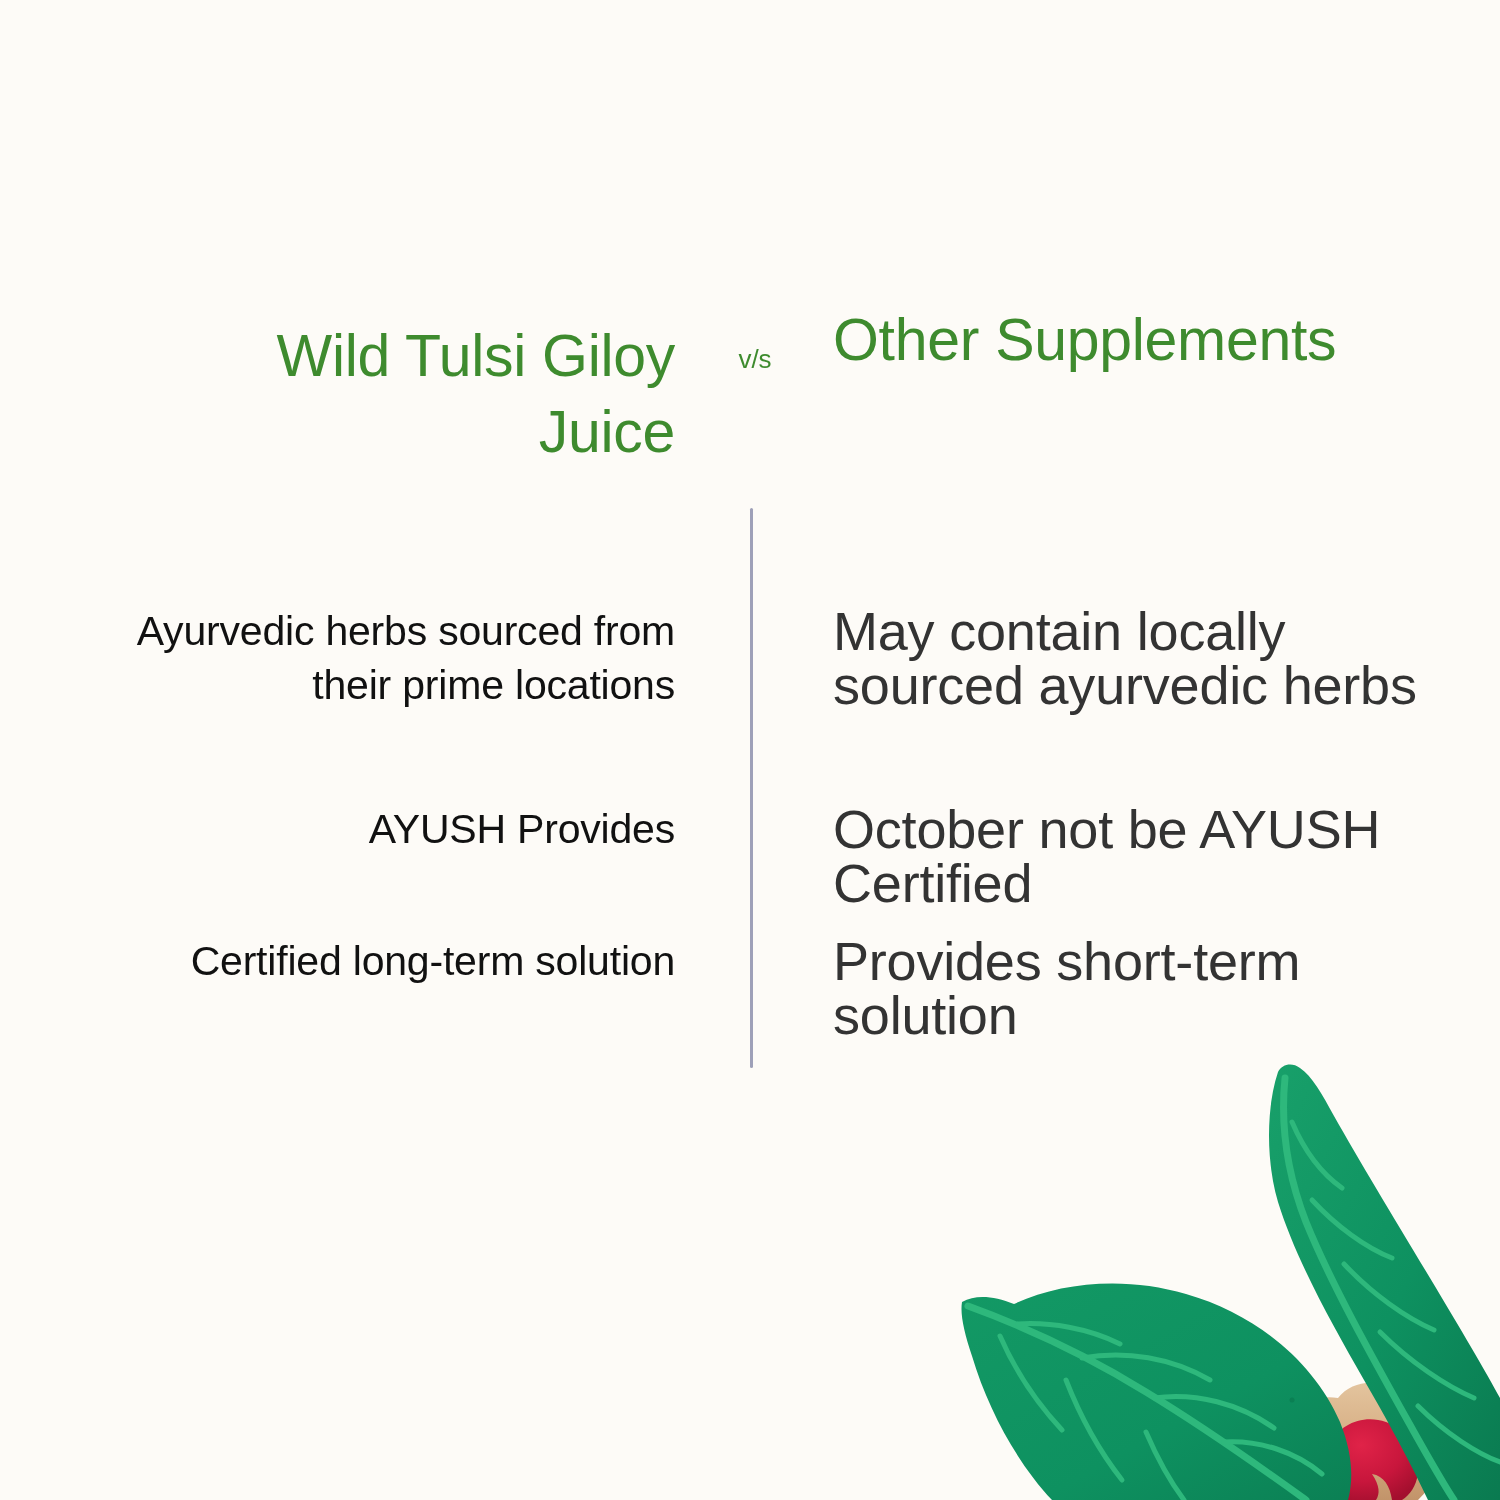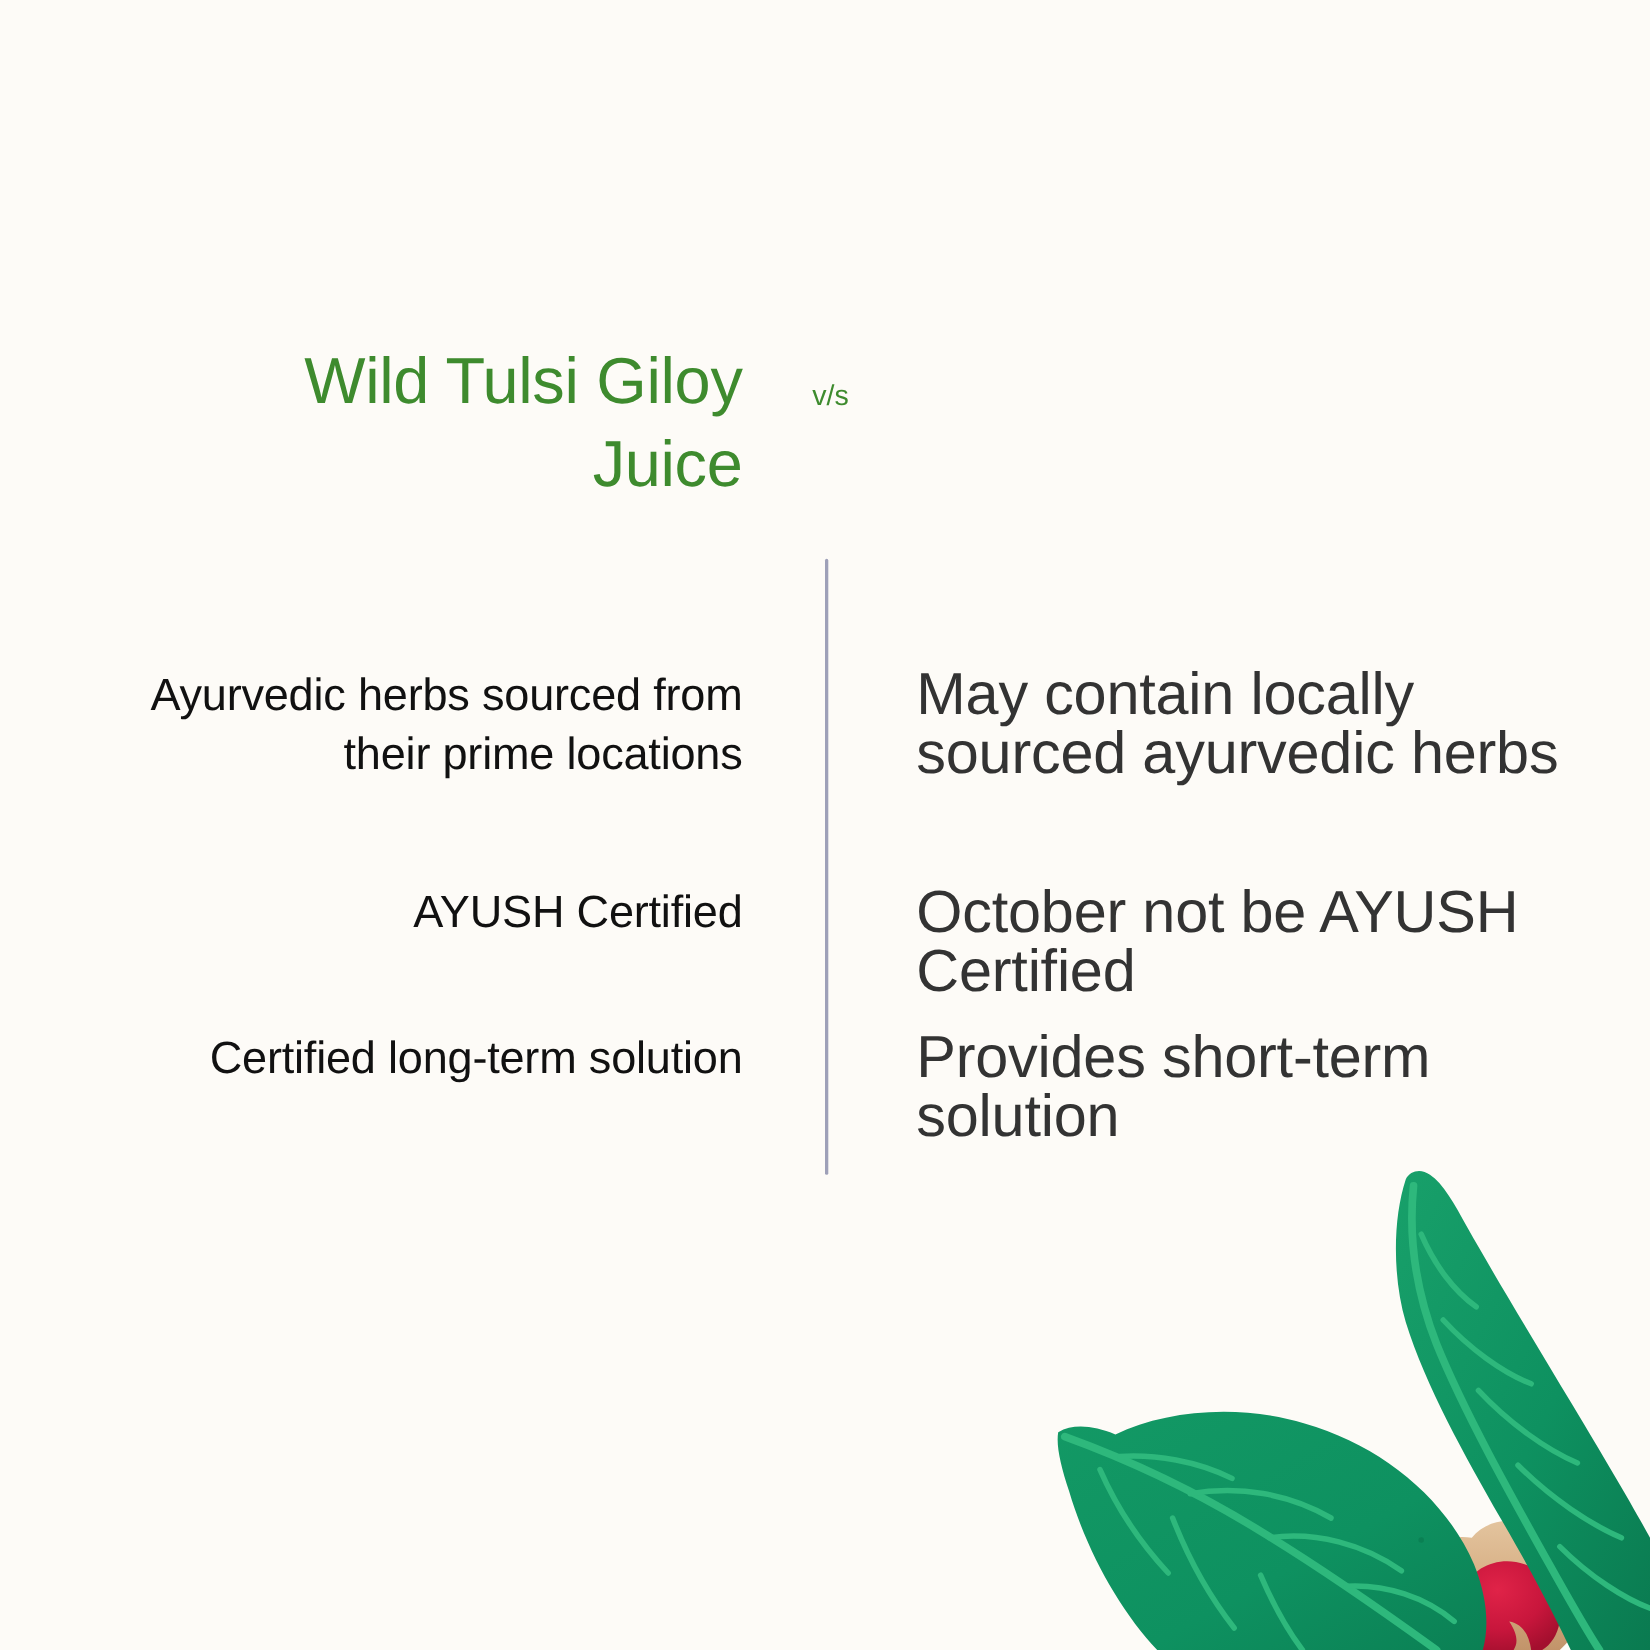--- a/index.html
+++ b/index.html
@@ -27,21 +27,21 @@
     position: absolute;
     left: 0;
     top: 302px;
     width: 1500px;
     height: 170px;
   }
 
   .head-left {
     position: absolute;
     left: 150px;
-    top: 6px;
+    top: 16px;
     width: 525px;
     text-align: right;
     color: #3E8B2E;
     font-size: 59px;
     line-height: 76px;
     font-weight: 300;
     letter-spacing: -0.3px;
     font-family: "Liberation Sans", sans-serif;
   }
 
@@ -142,33 +142,34 @@
   }
 </style>
 </head>
 <body>
 
 <div id="canvas">
 
   <div class="header-row">
     <div class="head-left">Wild Tulsi Giloy Juice</div>
     <div class="head-vs">v/s</div>
+    <div class="head-right">Other Supplements</div>
   </div>
 
   <div class="divider"></div>
 
   <div class="rows">
 
     <div class="row row-0">
       <div class="cell-left">Ayurvedic herbs sourced from their prime locations</div>
       <div class="cell-right">May contain locally sourced ayurvedic herbs</div>
     </div>
 
     <div class="row row-1">
-      <div class="cell-left">AYUSH Certified</div>
+      <div class="cell-left">AYUSH Provides</div>
       <div class="cell-right">October not be AYUSH Certified</div>
     </div>
 
     <div class="row row-2">
       <div class="cell-left">Certified long-term solution</div>
       <div class="cell-right">Provides short-term solution</div>
     </div>
 
   </div>
 

